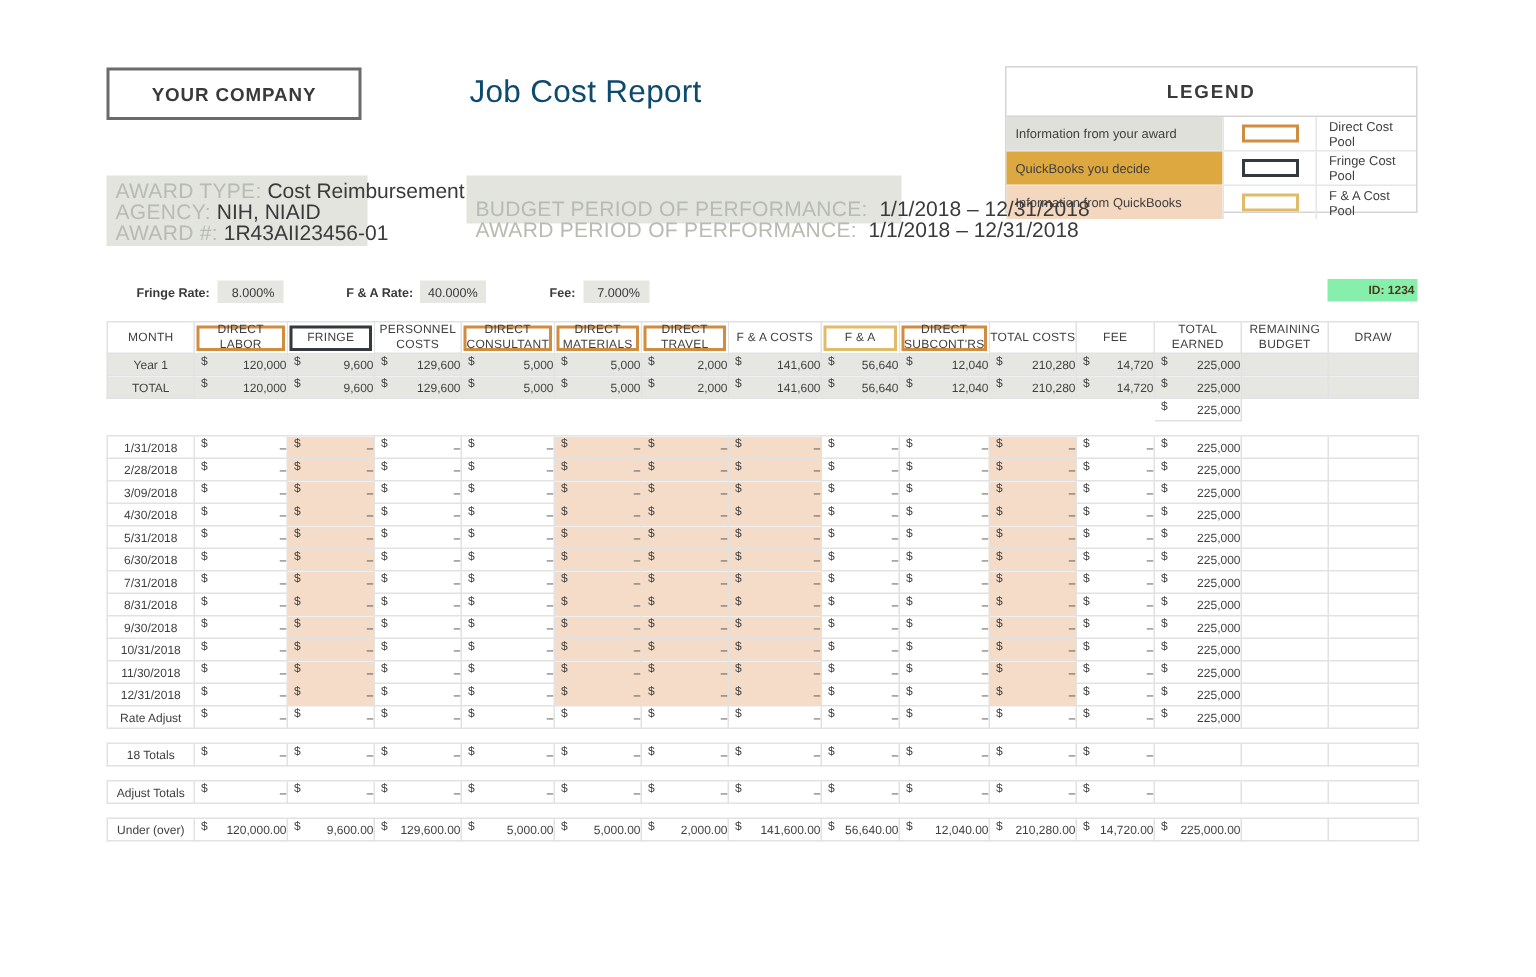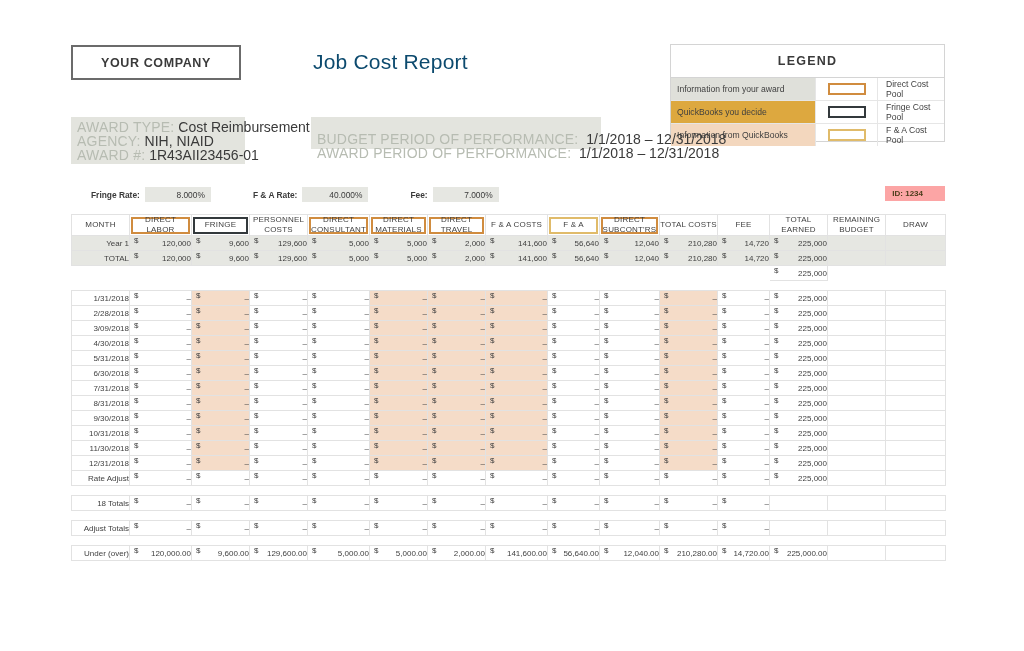--- a/index.html
+++ b/index.html
@@ -61,28 +61,28 @@
     background:#e3e4de;padding:15px 6px;box-sizing:border-box;
   }
   .info-line{font-size:14px;line-height:14px;white-space:nowrap;}
   .info-label{color:#b7bcb2;letter-spacing:.2px;}
   .info-value{color:#3a3a3a;}
 
   
   .rates{position:absolute;left:71px;top:186px;height:17px;display:flex;align-items:center;}
   .rate-label{font-size:8.4px;font-weight:bold;color:#3a3a3a;margin-right:5px;padding-left:20px;}
   .rate-val{
-    width:66px;height:15px;background:#e6e7e2;
+    width:44px;height:15px;background:#e6e7e2;
     display:flex;align-items:center;justify-content:flex-end;
     padding-right:6px;box-sizing:border-box;font-size:8.4px;color:#3a3a3a;
     margin-right:22px;
   }
   .id-badge{
-    position:absolute;left:885px;top:186px;width:60px;height:15px;background:#fca5a5;
-    display:flex;align-items:center;justify-content:flex-end;padding-right:22px;
+    position:absolute;left:885px;top:186px;width:60px;height:15px;background:#86efac;
+    display:flex;align-items:center;justify-content:flex-end;padding-right:2px;
     box-sizing:border-box;font-size:8px;font-weight:bold;color:#4a3c1a;
   }
 
   
   table.grid{
     position:absolute;left:71px;top:214px;width:874px;
     border-collapse:collapse;table-layout:fixed;
     font-size:8px;color:#3f3f3f;
   }
   table.grid td, table.grid th{
@@ -99,21 +99,21 @@
     position:absolute;left:1px;right:1px;top:2px;bottom:1px;
     box-sizing:border-box;pointer-events:none;
   }
   th.hl > .lbl{position:relative;z-index:2;}
   .b-direct{border:2px solid #d08c3f;}
   .b-fringe{border:2px solid #33393c;}
   .b-fa{border:2px solid #e0bb6a;}
 
   td.m{text-align:right;padding-right:5px;position:relative;}
   td.m .cur{position:absolute;left:4px;top:0;}
-  td.lbl{text-align:right;padding-right:7px;}
+  td.lbl{text-align:center;padding-right:7px;}
   tr.shade td{background:#e6e7e2;}
   td.peach{background:#f5dcc8;}
   tr.spacer td{height:10px;border-left-color:transparent;border-right-color:transparent;background:#fff;}
   .noborder{border-color:transparent !important;}
 </style>
 </head>
 <body>
 
 <div class="page">
 

